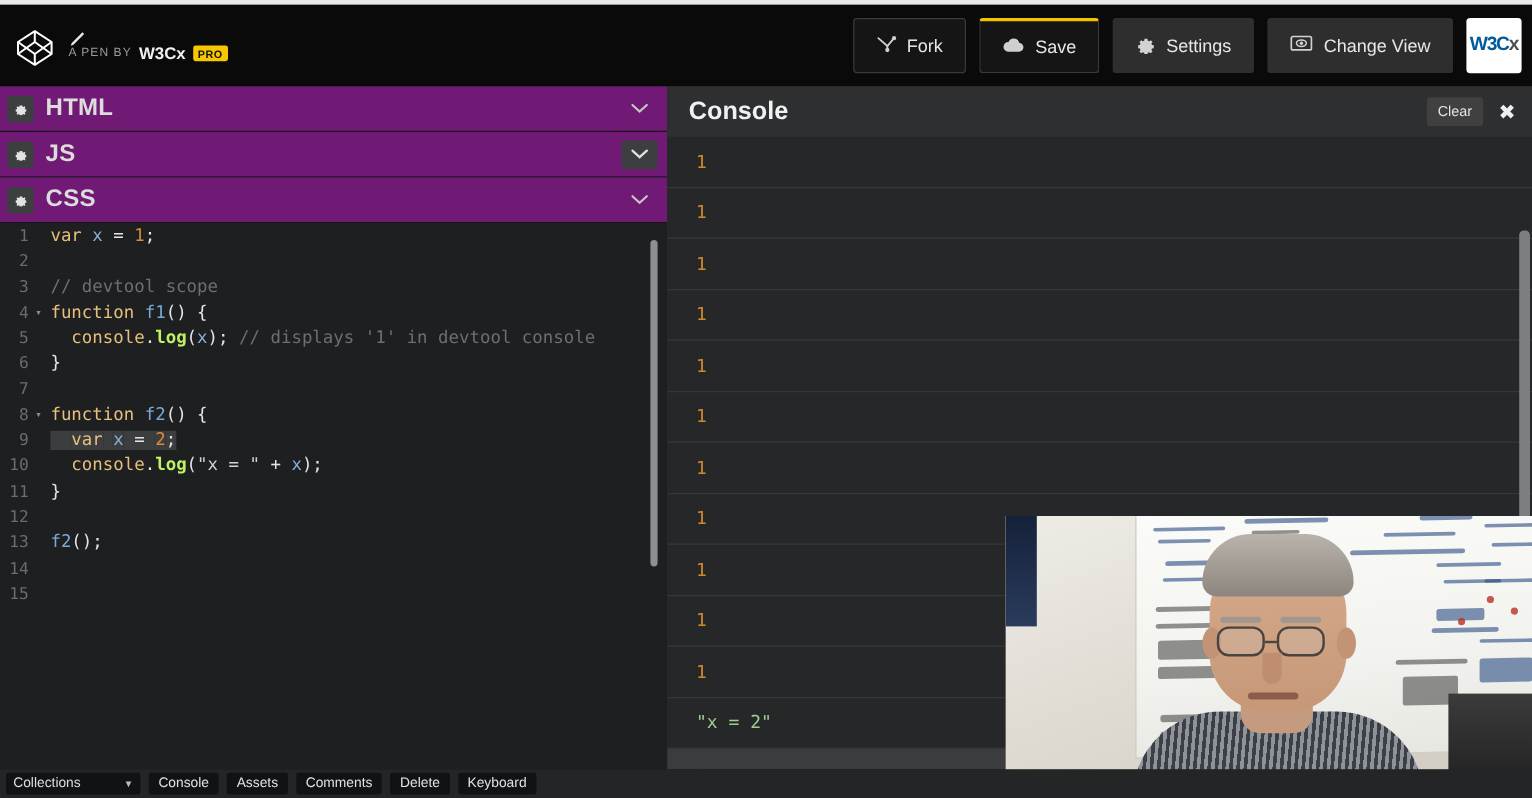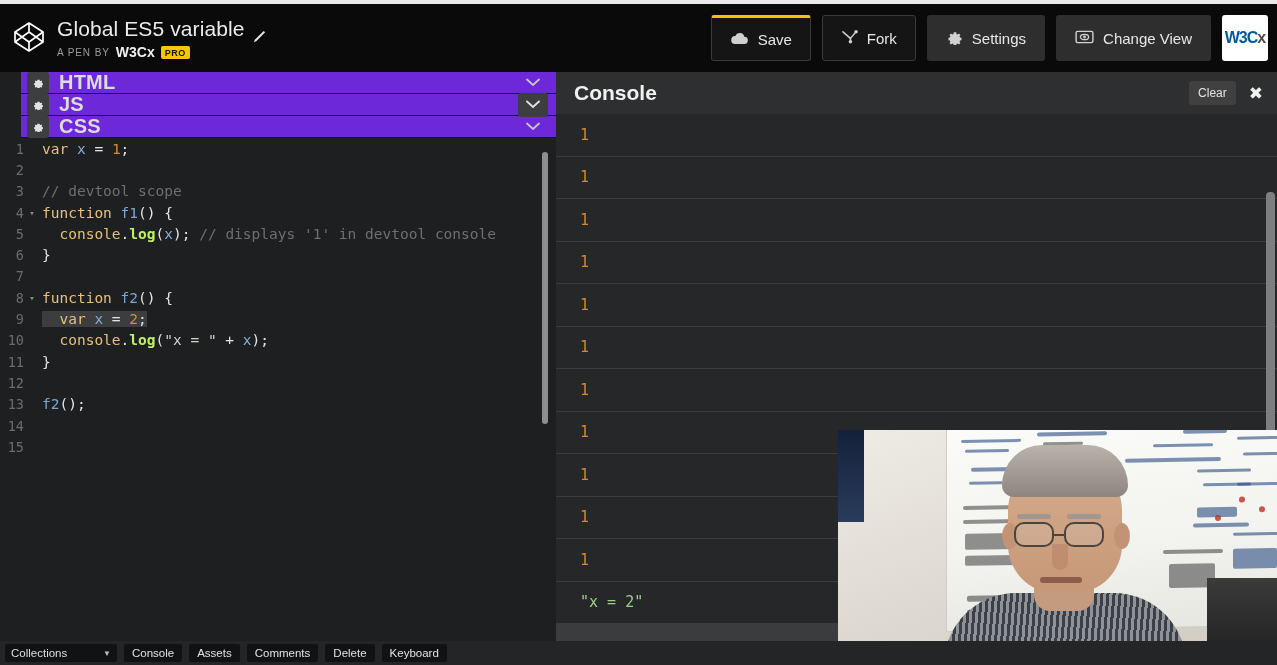--- a/index.html
+++ b/index.html
@@ -67,24 +67,23 @@
     cursor: pointer;
   }
   .w3c-badge .b { color: #005a9c; } .w3c-badge .g { color: #4d4d4d; }
 
   
   .left-col {
     position: absolute; top: 72px; left: 0; width: 556px; height: 569px;
     background: #1d1f20;
   }
   .panel-bar {
-    height: 22px; background: #6d28d9; border-bottom: 1px solid #141516;
+    height: 38px; background: #701a75; border-bottom: 1px solid #141516;
     display: flex; align-items: center; padding: 0 8px 0 6px;
     cursor: pointer;
-    margin-left: 21px;
   }
   .gear-box {
     width: 22px; height: 22px; background: #3c3e40; border-radius: 3px;
     display: flex; align-items: center; justify-content: center; flex: none;
   }
   .panel-title {
     margin-left: 10px; font-size: 20px; font-weight: 700;
     color: #dcdcdc; letter-spacing: .2px;
   }
   .chev {
@@ -240,58 +239,57 @@
       <span class="cp-logo">
         <svg viewBox="0 0 34 34" width="34" height="34">
           <g fill="none" stroke="#fff" stroke-width="1.7" stroke-linejoin="round">
             <path d="M17 3 L31 12 L31 22 L17 31 L3 22 L3 12 Z"></path>
             <path d="M17 3 L17 12 M17 22 L17 31 M3 12 L17 22 L31 12 M3 22 L17 12 L31 22"></path>
           </g>
         </svg>
       </span>
       <div class="brand-text">
         <div class="pen-title">
-          <span>Global ES5 variable</span>
           <span class="pencil-icon">
             <svg viewBox="0 0 16 16" width="15" height="15">
               <path d="M2 14 L4.5 13 L14 3.5 L12.5 2 L3 11.5 Z" fill="#e9e9e9"></path>
             </svg>
           </span>
         </div>
         <div class="byline">
           <span>A PEN BY</span>
           <span class="author">W3Cx</span>
           <span class="pro-badge">PRO</span>
         </div>
       </div>
     </div>
 
     <div class="hdr-actions">
-      <div class="hbtn outline save">
-        <span>
-          <svg viewBox="0 0 20 14" width="19" height="13">
-            <path d="M5.2 13h9.6a4 4 0 0 0 .4-8 5 5 0 0 0-9.6-.6A3.6 3.6 0 0 0 5.2 13z" fill="#cfcfcf"></path>
-          </svg>
-        </span>
-        <span>Save</span>
-      </div>
-
       <div class="hbtn outline">
         <span>
           <svg viewBox="0 0 18 16" width="17" height="15">
             <g stroke="#cfcfcf" stroke-width="1.6" fill="none" stroke-linecap="round">
               <path d="M2 3 L10 10"></path>
                 <path d="M16 3 L10 10"></path>
                 <path d="M10 10 L10 13"></path>
             </g>
             <circle cx="16" cy="3" r="1.9" fill="#cfcfcf"></circle>
             <circle cx="10" cy="13.5" r="1.9" fill="#cfcfcf"></circle>
           </svg>
         </span>
         <span>Fork</span>
+      </div>
+
+      <div class="hbtn outline save">
+        <span>
+          <svg viewBox="0 0 20 14" width="19" height="13">
+            <path d="M5.2 13h9.6a4 4 0 0 0 .4-8 5 5 0 0 0-9.6-.6A3.6 3.6 0 0 0 5.2 13z" fill="#cfcfcf"></path>
+          </svg>
+        </span>
+        <span>Save</span>
       </div>
 
       <div class="hbtn solid">
         <span>
           <svg viewBox="0 0 18 18" width="17" height="17">
             <path fill="#d2d2d2" d="M9 6.1A2.9 2.9 0 1 0 9 11.9 2.9 2.9 0 0 0 9 6.1zm7.4 4.2l-1.6-.3a5.9 5.9 0 0 0-.5-1.3l1-1.3-1.6-1.6-1.3 1a5.9 5.9 0 0 0-1.3-.5L10.8 4.6H8.2l-.3 1.7a5.9 5.9 0 0 0-1.3.5l-1.3-1-1.6 1.6 1 1.3a5.9 5.9 0 0 0-.5 1.3l-1.6.3v2.6l1.6.3c.1.5.3.9.5 1.3l-1 1.3 1.6 1.6 1.3-1c.4.2.8.4 1.3.5l.3 1.6h2.6l.3-1.6c.5-.1.9-.3 1.3-.5l1.3 1 1.6-1.6-1-1.3c.2-.4.4-.8.5-1.3l1.6-.3z"></path>
           </svg>
         </span>
         <span>Settings</span>
       </div>

